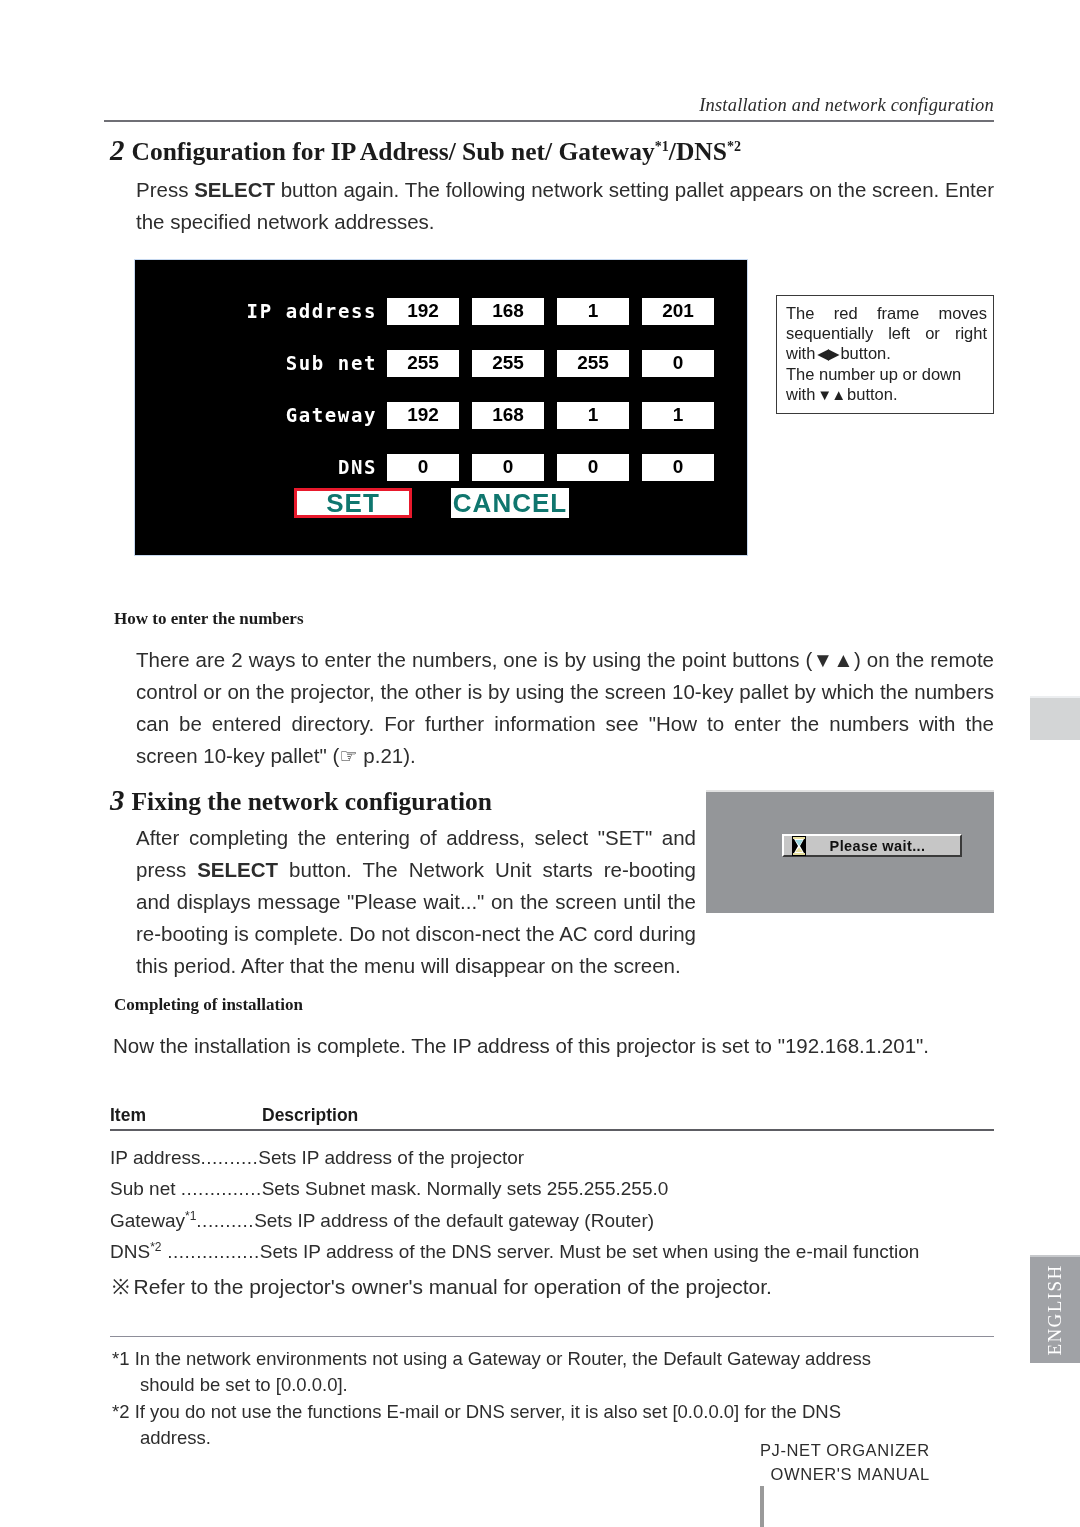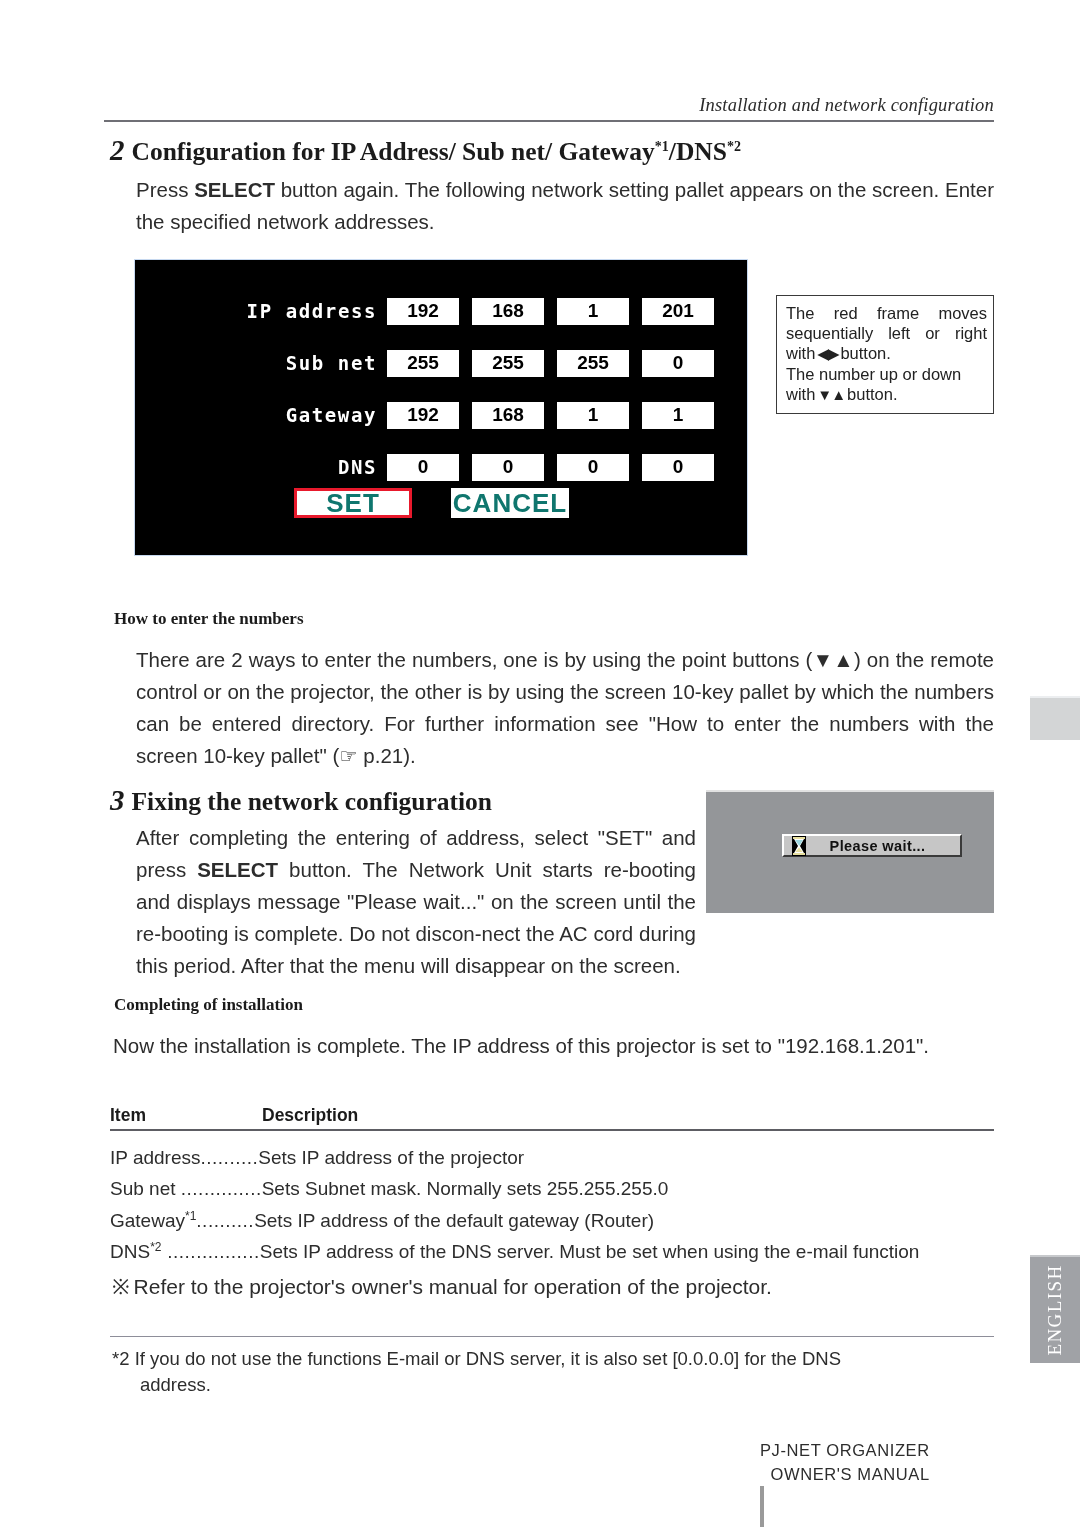--- a/index.html
+++ b/index.html
@@ -464,20 +464,24 @@
 </div>
 
 <div class="note-line">
   <span class="asterisk">※</span><span>Refer to the projector's owner's manual for operation of the projector.</span>
 </div>
 
 <div class="foot-rule"></div>
 
 <div class="footnotes">
   <div class="footnote">
+    <span class="fn-body"><span>*1</span>&nbsp;<span>In the network environments not using a Gateway or Router, the Default Gateway address</span></span>
+    <span class="fn-cont">should be set to [0.0.0.0].</span>
+  </div>
+  <div class="footnote">
     <span class="fn-body"><span>*2</span>&nbsp;<span>If you do not use the functions E-mail or DNS server, it is also set [0.0.0.0] for the DNS</span></span>
     <span class="fn-cont">address.</span>
   </div>
 </div>
 
 <div class="gray-tab-top"></div>
 <div class="english-tab">
   <span>ENGLISH</span>
 </div>
 

